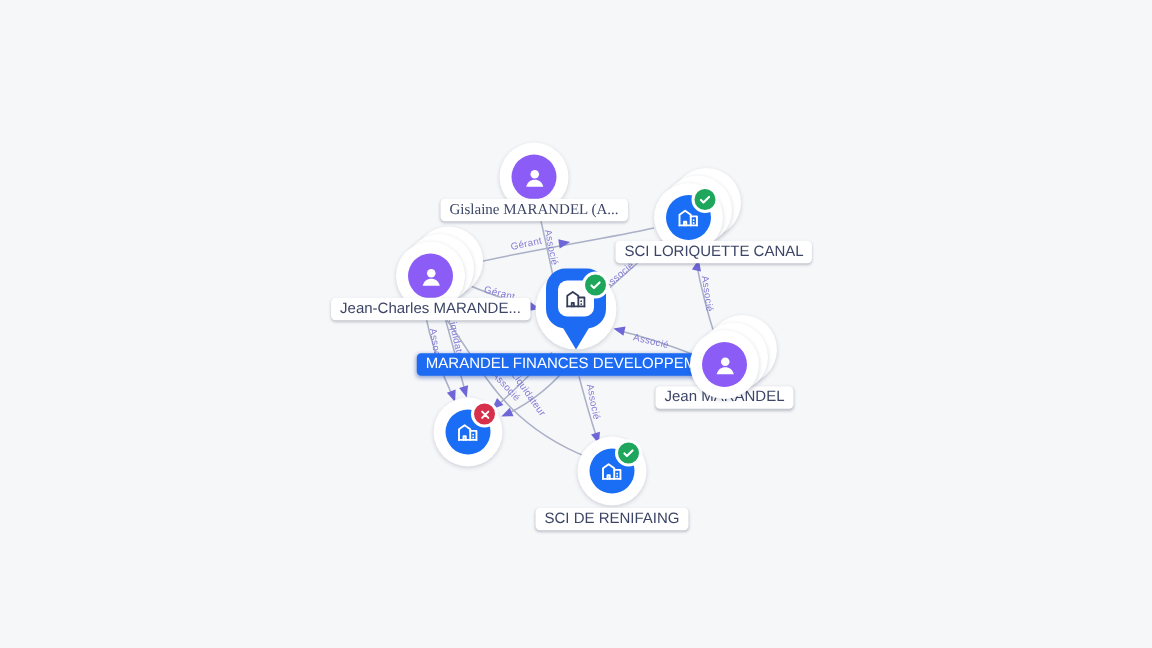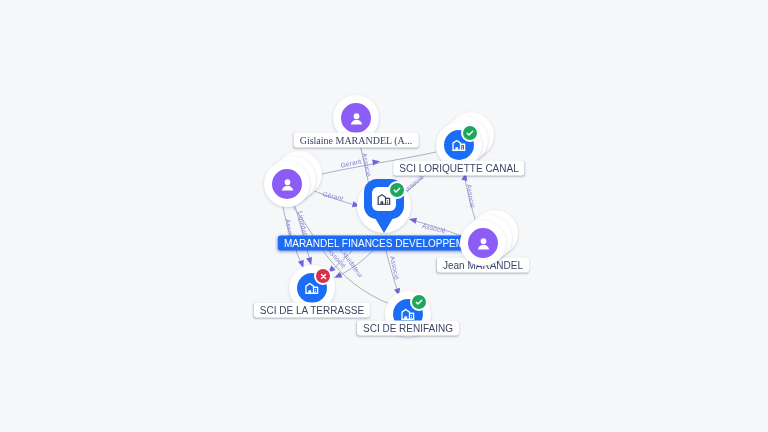--- a/index.html
+++ b/index.html
@@ -90,32 +90,33 @@
           <path d="M16.6 14.3v.01"></path>
           <path d="M16.6 16.9v.01"></path>
         </svg>
       </div>
       <div class="badge" data-name="active-check-badge" style="background: rgb(30, 167, 92);">
         <svg width="10" height="10" viewBox="0 0 24 24" fill="none" stroke="#fff" stroke-width="3.4" stroke-linecap="round" stroke-linejoin="round" data-name="check-icon">
           <path d="M5.5 12.8l4 4L18.5 8"></path>
         </svg>
       </div>
     </div>
-    <div class="pill" data-name="node-label-loriquette" style="left: 459px; top: 168px;">SCI LORIQUETTE CANAL</div>
+    <div class="pill" data-name="node-label-loriquette" style="left: 476px; top: 168px;">SCI LORIQUETTE CANAL</div>
     <div class="node" data-name="node-jean-charles" style="left: 287px; top: 184px;">
       <div class="stack stack2" data-name="stacked-card"></div>
       <div class="stack stack1" data-name="stacked-card"></div>
       <div class="card" data-name="node-card"></div>
       <div class="icon-circle person" data-name="person-icon">
         <svg width="19" height="19" viewBox="0 0 24 24" data-name="person-icon">
           <circle cx="12" cy="9" r="3.6" fill="#fff"></circle>
           <path d="M4.8 19.5c.9-3.9 3.7-5.9 7.2-5.9s6.3 2 7.2 5.9z" fill="#fff"></path>
         </svg>
       </div>
     </div>
+    <div class="pill" data-name="node-label-jean-charles" style="left: 287px; top: 206px;">Jean-Charles MARANDE...</div>
     <div class="node node-pin" data-name="node-center" style="left: 384px; top: 211px;">
       <div class="card" data-name="node-card"></div>
       <svg class="pin-svg" width="46" height="58" viewBox="0 0 46 58" data-name="company-pin-icon">
         <path d="M23 56 L11 36 H35 Z" fill="#1d6bf3"></path>
         <rect x="3" y="2" width="40" height="40" rx="13" fill="#1d6bf3"></rect>
         <rect x="11" y="10" width="24" height="24" rx="6" fill="#fff"></rect>
         <g fill="none" stroke="#343c58" stroke-width="1.6" stroke-linecap="round" stroke-linejoin="round" transform="translate(14.2,13.2) scale(0.74)">
           <path d="M4 19V9.5L9 6l5 3.5V19"></path>
           <path d="M14 11h5.5v8"></path>
           <path d="M4 19h15.5"></path>
@@ -154,33 +155,32 @@
           <path d="M16.6 14.3v.01"></path>
           <path d="M16.6 16.9v.01"></path>
         </svg>
       </div>
       <div class="badge" data-name="closed-cross-badge" style="background: rgb(216, 48, 74);">
         <svg width="9" height="9" viewBox="0 0 24 24" fill="none" stroke="#fff" stroke-width="3.6" stroke-linecap="round" data-name="cross-icon">
           <path d="M6.5 6.5l11 11M17.5 6.5l-11 11"></path>
         </svg>
       </div>
     </div>
-    <div class="pill" data-name="node-label-terrasse" style="left: 312px; top: 310px;">SCI DE LA TERRASSE</div>
     <div class="node" data-name="node-renifaing" style="left: 408px; top: 314px;">
       <div class="card" data-name="node-card"></div>
       <div class="icon-circle company" data-name="company-icon">
         <svg width="18" height="18" viewBox="0 0 24 24" fill="none" stroke="#fff" stroke-width="1.7" stroke-linecap="round" stroke-linejoin="round" data-name="company-icon">
           <path d="M4 19V9.5L9 6l5 3.5V19"></path>
           <path d="M14 11h5.5v8"></path>
           <path d="M4 19h15.5"></path>
           <path d="M8 19v-3.2h2V19"></path>
           <path d="M16.6 14.3v.01"></path>
           <path d="M16.6 16.9v.01"></path>
         </svg>
       </div>
       <div class="badge" data-name="active-check-badge" style="background: rgb(30, 167, 92);">
         <svg width="10" height="10" viewBox="0 0 24 24" fill="none" stroke="#fff" stroke-width="3.4" stroke-linecap="round" stroke-linejoin="round" data-name="check-icon">
           <path d="M5.5 12.8l4 4L18.5 8"></path>
         </svg>
       </div>
     </div>
-    <div class="pill" data-name="node-label-renifaing" style="left: 408px; top: 328px;">SCI DE RENIFAING</div>
+    <div class="pill" data-name="node-label-renifaing" style="left: 408px; top: 346px;">SCI DE RENIFAING</div>
   </div>
 
 </body></html>

